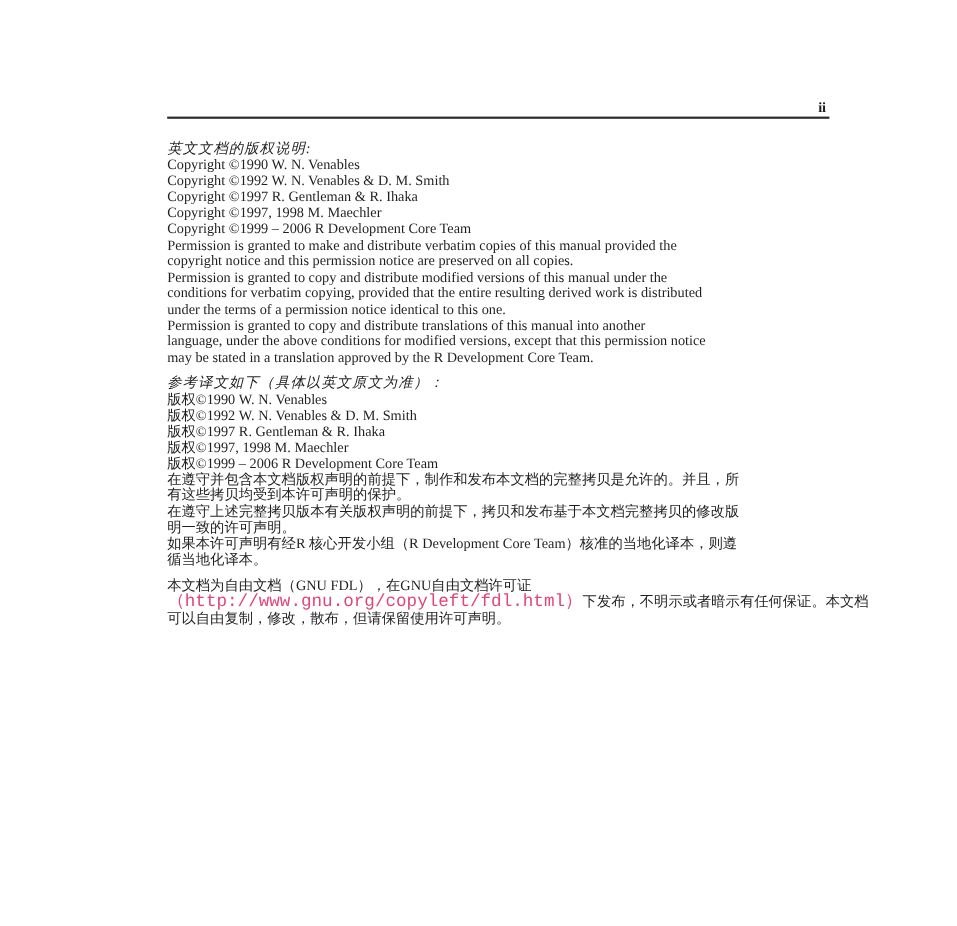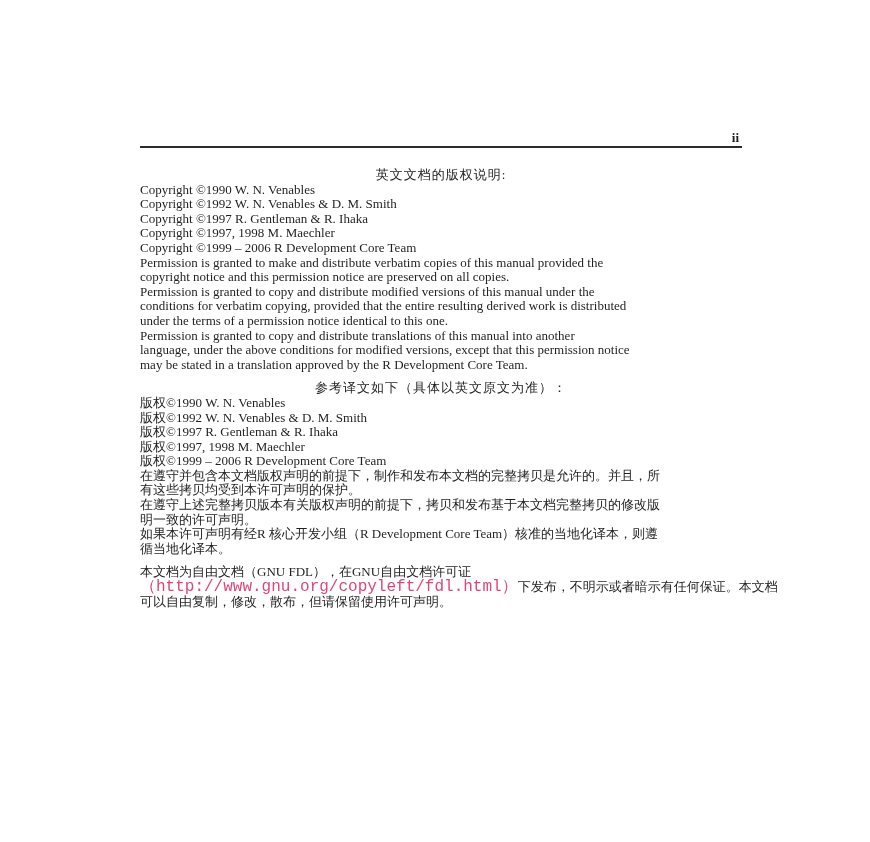--- a/index.html
+++ b/index.html
@@ -7,24 +7,23 @@
   body {
     width: 870px; height: 842px;
     background: #ffffff;
     font-family: "Liberation Serif", "DejaVu Serif", serif;
     color: var(--text-color);
     position: relative;
     overflow: hidden;
   }
   .page-content {
     position: absolute;
-    left: 140px;
+    left: 152px;
     top: 91px;
     width: 602px;
-    margin-top: 40px;
   }
   .pagenum-row {
     text-align: right;
     font-weight: bold;
     font-size: 13px;
     line-height: 13px;
     padding-right: 3px;
     margin-bottom: 2px;
   }
   .header-rule {
@@ -33,22 +32,22 @@
     margin: 0;
   }
   .body-text {
     margin-top: 20px;
     font-size: 13px;
     line-height: 14.6px;
   }
   .section { margin: 0; }
   .section + .section { margin-top: 9px; }
   .section-heading {
+    font-style: italic;
     letter-spacing: 1px;
-    text-align: center;
   }
   .text-line { white-space: nowrap; }
   .mono-link {
     font-family: "Liberation Mono", "DejaVu Sans Mono", monospace;
     font-size: 16px;
     color: var(--link-color);
     text-decoration: none;
   }
 </style>
 </head>

